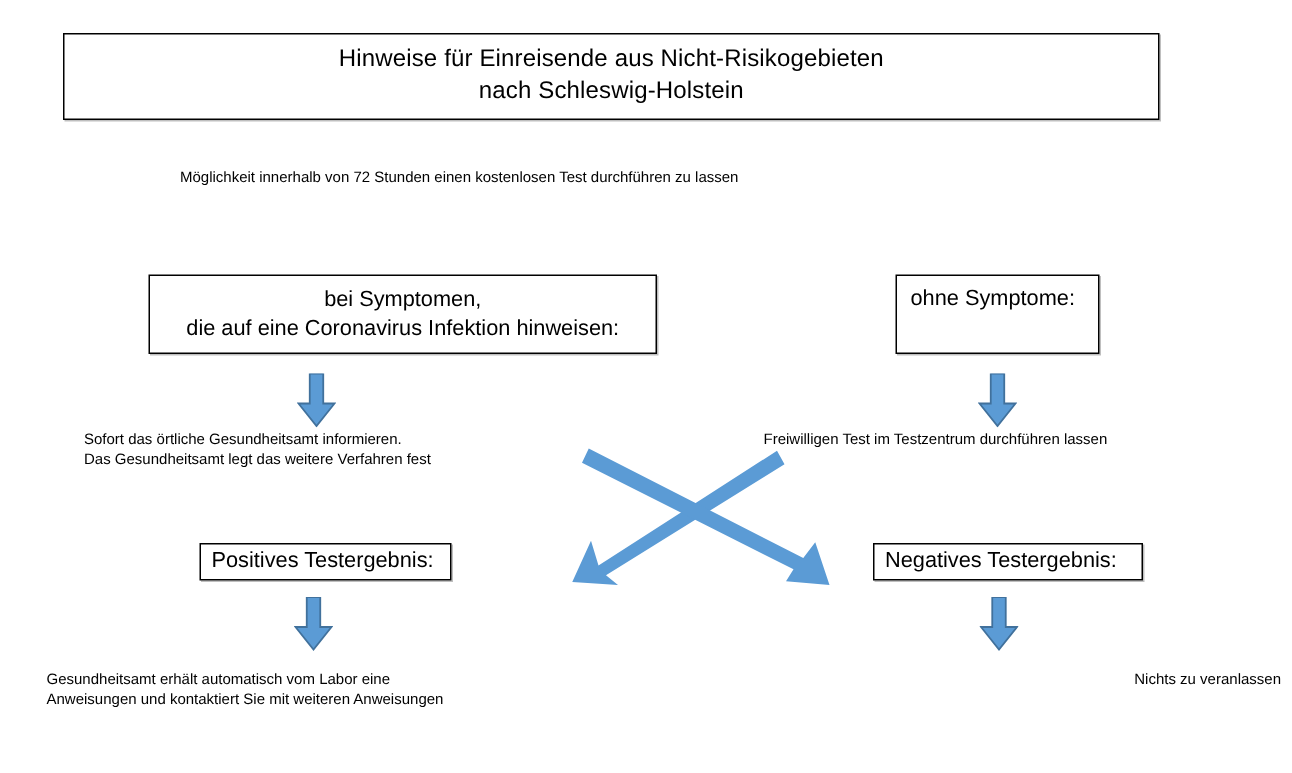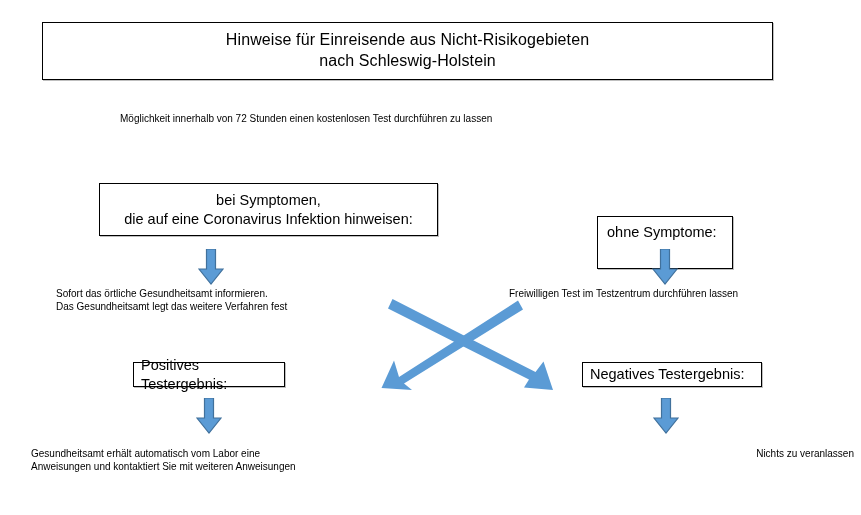--- a/index.html
+++ b/index.html
@@ -91,21 +91,21 @@
 nach Schleswig-Holstein</div>
   </div>
 
   <div class="plain-text" id="subtitle" style="left:120px; top:112px; width:640px; text-align:left;">Möglichkeit innerhalb von 72 Stunden einen kostenlosen Test durchführen zu lassen</div>
 
   <div class="node-box center-mid" id="box-symptomatic" style="left:51px; top:183px; width:339px; height:53px; padding:4px 8px;margin-left:48px;">
     <div class="txt" style="white-space: pre-line;">bei Symptomen,
 die auf eine Coronavirus Infektion hinweisen:</div>
   </div>
 
-  <div class="node-box left-top" id="box-asymptomatic" style="left:597px; top:183px; width:136px; height:53px; padding:6px 9px;margin-top:33px;">
+  <div class="node-box left-top" id="box-asymptomatic" style="left:597px; top:183px; width:136px; height:53px; padding:6px 9px;">
     <div class="txt">ohne Symptome:</div>
   </div>
 
   <div class="v-arrow" style="left:198px; top:249px;">
     <svg width="26" height="36" viewBox="0 0 26 36">
       <polygon points="8.5,0 17.5,0 17.5,20 25,20 13,35 1,20 8.5,20" fill="#5B9BD5" stroke="#41719C" stroke-width="1.2" stroke-linejoin="miter"></polygon>
     </svg>
   </div>
 
   <div class="v-arrow" style="left:652px; top:249px;">
@@ -123,21 +123,21 @@
 
     <g>
       <polygon points="518.0,300.5 523.0,309.5 404.0,383.5 412.0,390.0 381.5,388.0 394.0,360.5 399.0,377.0" fill="#5B9BD5"></polygon>
     </g>
 
     <g>
       <polygon points="392.5,299.0 388.0,308.5 529.0,379.5 524.0,387.5 553.0,390.0 543.5,361.5 535.5,372.0" fill="#5B9BD5"></polygon>
     </g>
   </svg>
 
-  <div class="node-box left-top" id="box-positive" style="left:133px; top:362px; width:152px; height:25px; padding:3px 7px; align-items:center;">
+  <div class="node-box left-top" id="box-positive" style="left:133px; top:362px; width:168px; height:25px; padding:3px 7px; align-items:center;">
     <div class="txt">Positives Testergebnis:</div>
   </div>
 
   <div class="node-box left-top" id="box-negative" style="left:582px; top:362px; width:180px; height:25px; padding:3px 7px; align-items:center;">
     <div class="txt">Negatives Testergebnis:</div>
   </div>
 
   <div class="v-arrow" style="left:196px; top:398px;">
     <svg width="26" height="36" viewBox="0 0 26 36">
       <polygon points="8.5,0 17.5,0 17.5,20 25,20 13,35 1,20 8.5,20" fill="#5B9BD5" stroke="#41719C" stroke-width="1.2" stroke-linejoin="miter"></polygon>

